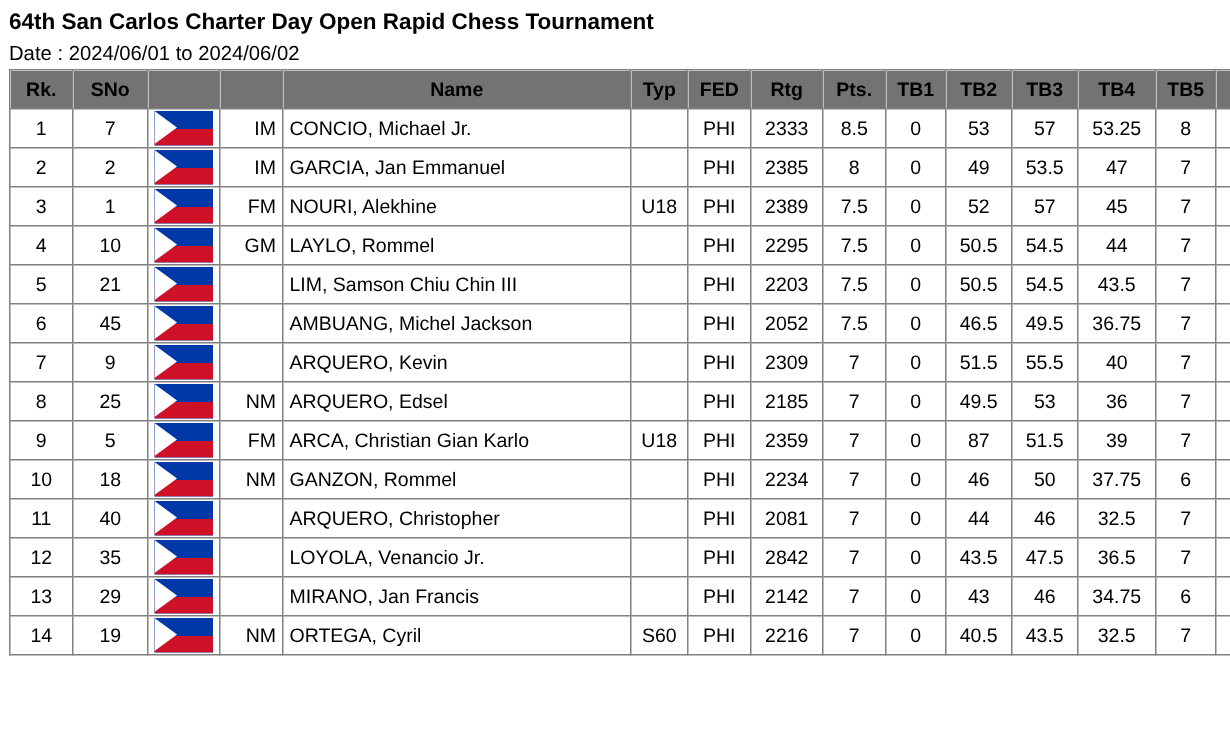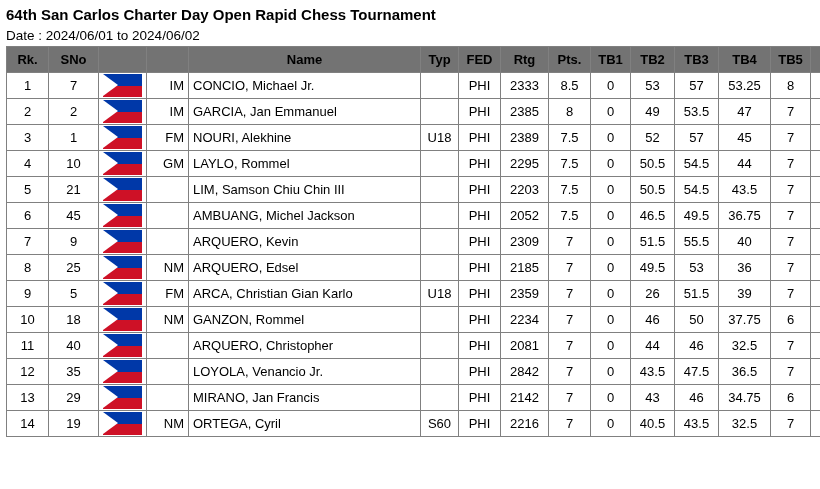--- a/index.html
+++ b/index.html
@@ -344,21 +344,21 @@
               <span class="tri"></span>
             </span>
           </td>
         <td class="title-cell">FM</td>
         <td class="name">ARCA, Christian Gian Karlo</td>
         <td class="num">U18</td>
         <td class="num">PHI</td>
         <td class="num">2359</td>
         <td class="num">7</td>
         <td class="num">0</td>
-        <td class="num">26</td>
+        <td class="num">87</td>
         <td class="num">51.5</td>
         <td class="num">39</td>
         <td class="num">7</td>
         <td class="num">2150</td>
       </tr>
       <tr>
         <td class="num">10</td>
         <td class="num">18</td>
         <td class="flag-cell">
             <span class="flag">

